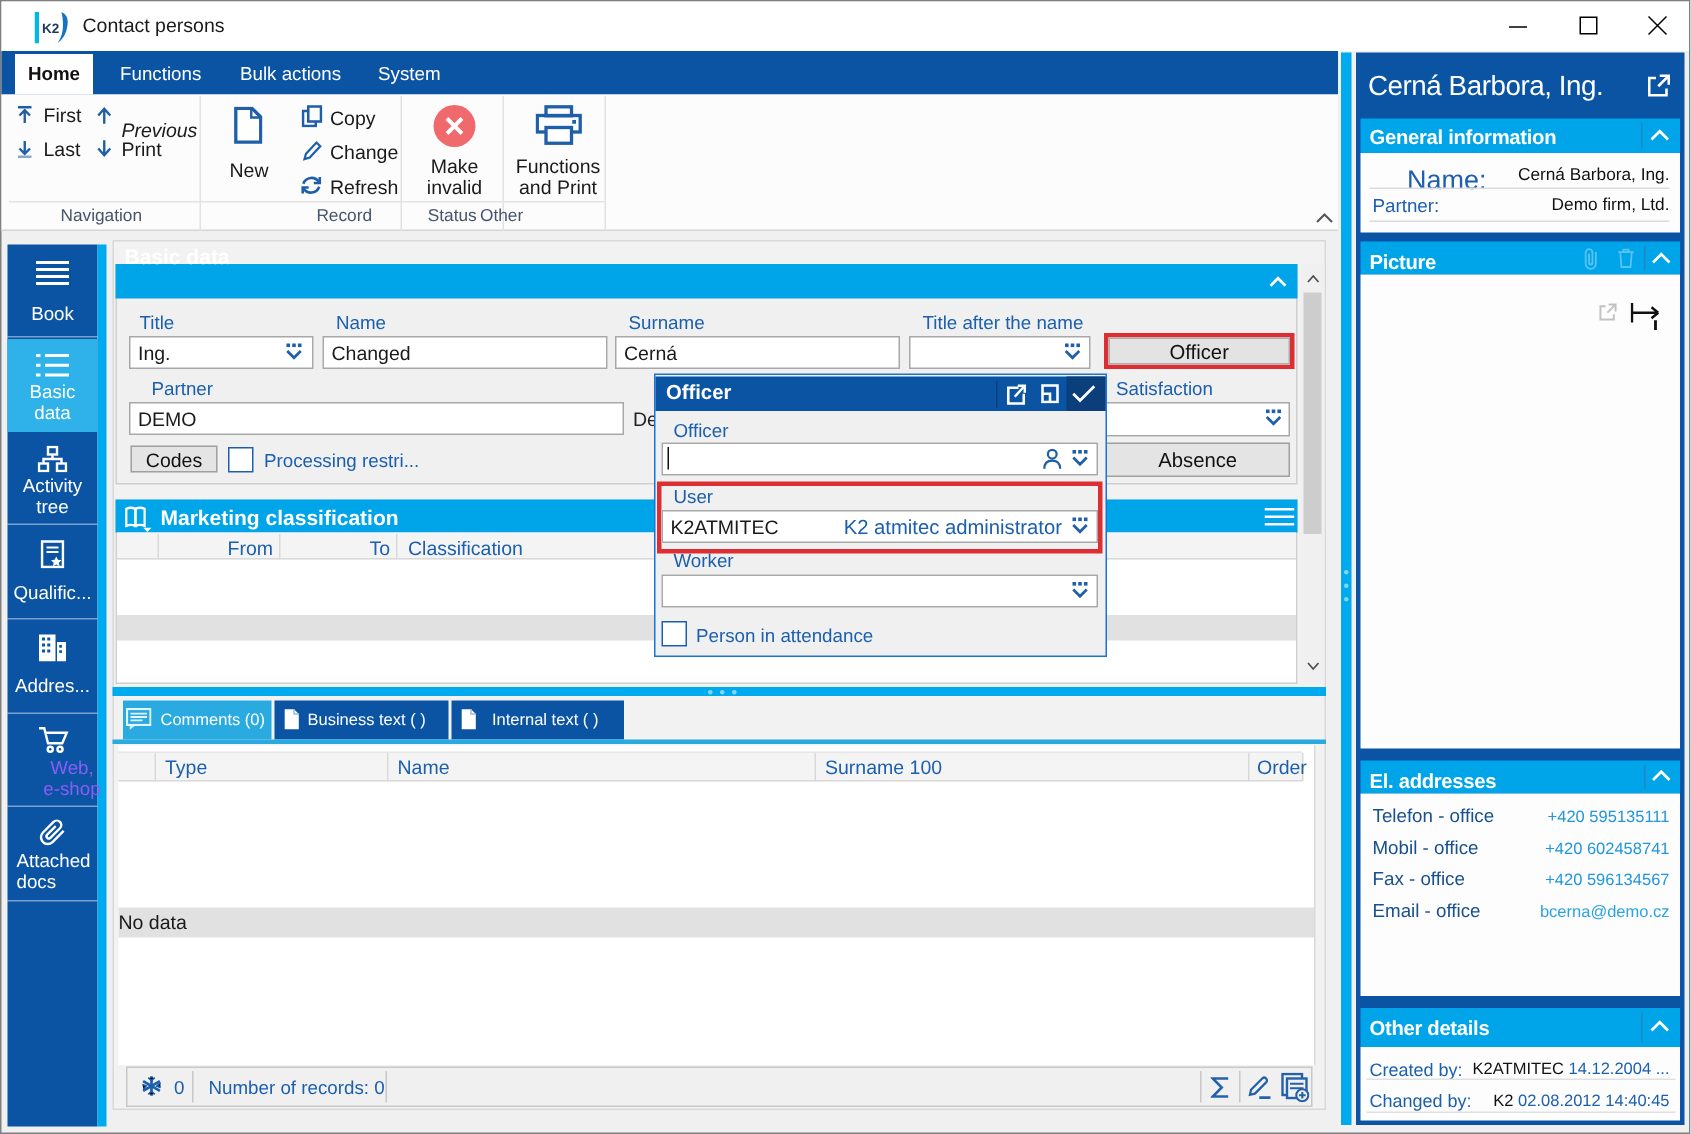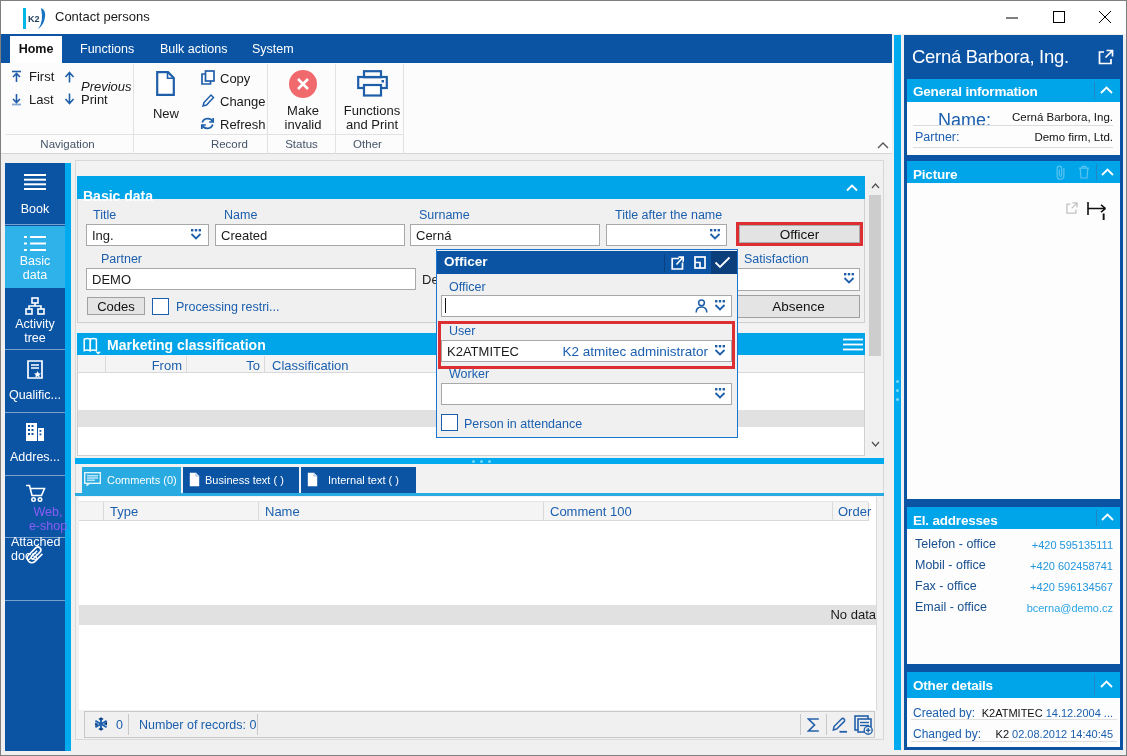--- a/index.html
+++ b/index.html
@@ -49,21 +49,21 @@
 
 <div class="abs" style="left:1px;top:63px;width:891px;height:91px;background:#fcfcfc;border-bottom:1px solid #d5d5d5;"></div>
 <div class="abs" style="left:133px;top:64px;width:1px;height:90px;background:#e2e2e2;"></div>
 <div class="abs" style="left:267px;top:64px;width:1px;height:90px;background:#e2e2e2;"></div>
 <div class="abs" style="left:335px;top:64px;width:1px;height:90px;background:#e2e2e2;"></div>
 <div class="abs" style="left:403px;top:64px;width:1px;height:90px;background:#e2e2e2;"></div>
 <div class="abs" style="left:6px;top:134px;width:397px;height:1px;background:#e2e2e2;"></div>
 <div class="abs" style="left:20px;top:138px;width:95px;text-align:center;font-size:11.5px;color:#44546a;">Navigation</div>
 <div class="abs" style="left:153px;top:138px;width:95px;text-align:right;font-size:11.5px;color:#44546a;">Record</div>
 <div class="abs" style="left:254px;top:138px;width:95px;text-align:center;font-size:11.5px;color:#44546a;">Status</div>
-<div class="abs" style="left:320px;top:138px;width:95px;text-align:center;font-size:11.5px;color:#44546a;">Other</div>
+<div class="abs" style="left:320px;top:138px;width:95px;text-align:left;font-size:11.5px;color:#44546a;">Other</div>
 <svg class="abs" style="left:876px;top:141px;" width="14" height="9" viewBox="0 0 14 9">
     <path d="M2 7 L7 2 L12 7" stroke="#555" stroke-width="1.4" fill="none"></path>
   </svg>
 
 <svg class="abs" style="left:10px;top:70px;" width="13" height="13" viewBox="0 0 13 13">
     <path d="M2 1.5 H11" stroke="#1f5fa9" stroke-width="1.6" fill="none"></path>
     <path d="M6.5 12 V4 M3 7 L6.5 3.5 L10 7" stroke="#1f5fa9" stroke-width="1.6" fill="none"></path>
   </svg>
 <div class="abs txt" style="left:29px;top:69px;text-align:right;">First</div>
 <svg class="abs" style="left:63px;top:70px;" width="13" height="13" viewBox="0 0 13 13">
@@ -186,48 +186,48 @@
       <circle cx="8.5" cy="15.5" r="1.7"></circle>
       <circle cx="15" cy="15.5" r="1.7"></circle>
     </g>
   </svg>
 <div class="abs" style="left:18px;top:505px;width:60px;text-align:center;color:#8b5cf6;font-size:12.5px;line-height:14px;">Web,<br>e-shop</div>
 
 <div class="abs" style="left:5px;top:538px;width:60px;height:62.5px;border-bottom:1px solid rgba(255,255,255,0.45);"></div>
 <svg class="abs" style="left:27px;top:545px;transform:rotate(45deg);" width="16" height="20" viewBox="0 0 16 20">
     <path d="M12.5 4 V14.5 A4.5 4.5 0 0 1 3.5 14.5 V4.5 A3 3 0 0 1 9.5 4.5 V13.5 A1.5 1.5 0 0 1 6.5 13.5 V5.5" fill="none" stroke="#fff" stroke-width="1.6"></path>
   </svg>
-<div class="abs" style="left:11px;top:535px;width:60px;text-align:left;color:#fff;font-size:12.5px;line-height:14px;">Attached<br>docs</div>
+<div class="abs" style="left:11px;top:567px;width:60px;text-align:left;color:#fff;font-size:12.5px;line-height:14px;">Attached<br>docs</div>
 
 <div class="abs" style="left:75px;top:160px;width:809px;height:580px;background:#f2f2f2;border:1px solid #d8d8d8;"></div>
 
 <div class="abs" style="left:77px;top:176px;width:788px;height:147px;background:#f0f0f0;border:1px solid #cfcfcf;"></div>
 <div class="abs cyan" style="left:77px;top:176px;width:788px;height:23px;"></div>
-<div class="abs hdrtxt" style="left:83px;top:188px;">Basic data</div>
+<div class="abs hdrtxt" style="left:83px;top:163px;">Basic data</div>
 <svg class="abs" style="left:845px;top:183px;" width="14" height="9" viewBox="0 0 14 9">
     <path d="M2 7.5 L7 2.5 L12 7.5" stroke="#fff" stroke-width="1.8" fill="none"></path>
   </svg>
 
 <div class="abs blue" style="left:93px;top:208px;font-size:12.5px;">Title</div>
 <div class="abs blue" style="left:224px;top:208px;font-size:12.5px;">Name</div>
 <div class="abs blue" style="left:419px;top:208px;font-size:12.5px;">Surname</div>
 <div class="abs blue" style="left:615px;top:208px;font-size:12.5px;">Title after the name</div>
 
 <div class="input" style="left:86px;top:224px;width:123px;height:22px;"></div>
 <div class="abs txt" style="left:92px;top:228px;">Ing.</div>
 <svg class="abs" style="left:189px;top:228px;" width="14" height="14" viewBox="0 0 14 14">
     <g fill="#1f5fa9">
       <rect x="2" y="1" width="2.4" height="2.4"></rect>
       <rect x="5.8" y="1" width="2.4" height="2.4"></rect>
       <rect x="9.6" y="1" width="2.4" height="2.4"></rect>
     </g>
     <path d="M2.5 6 L7 10.5 L11.5 6" stroke="#1f5fa9" stroke-width="1.8" fill="none"></path>
   </svg>
 <div class="input" style="left:215px;top:224px;width:190px;height:22px;"></div>
-<div class="abs txt" style="left:221px;top:228px;">Created</div>
+<div class="abs txt" style="left:221px;top:228px;">Changed</div>
 <div class="input" style="left:410px;top:224px;width:190px;height:22px;"></div>
 <div class="abs txt" style="left:416px;top:228px;">Cerná</div>
 <div class="input" style="left:606px;top:224px;width:121px;height:22px;"></div>
 <svg class="abs" style="left:708px;top:228px;" width="14" height="14" viewBox="0 0 14 14">
     <g fill="#1f5fa9">
       <rect x="2" y="1" width="2.4" height="2.4"></rect>
       <rect x="5.8" y="1" width="2.4" height="2.4"></rect>
       <rect x="9.6" y="1" width="2.4" height="2.4"></rect>
     </g>
     <path d="M2.5 6 L7 10.5 L11.5 6" stroke="#1f5fa9" stroke-width="1.8" fill="none"></path>
@@ -324,25 +324,25 @@
 
 <div class="abs" style="left:79px;top:497px;width:797px;height:213px;background:#fff;"></div>
 <div class="abs" style="left:79px;top:501px;width:789px;height:20px;background:#f4f4f4;border-bottom:1px solid #d9d9d9;border-top:1px solid #e6e6e6;"></div>
 <div class="abs" style="left:103px;top:502px;width:1px;height:19px;background:#d9d9d9;"></div>
 <div class="abs" style="left:258px;top:502px;width:1px;height:19px;background:#d9d9d9;"></div>
 <div class="abs" style="left:543px;top:502px;width:1px;height:19px;background:#d9d9d9;"></div>
 <div class="abs" style="left:832px;top:502px;width:1px;height:19px;background:#d9d9d9;"></div>
 <div class="abs" style="left:868px;top:502px;width:1px;height:19px;background:#d9d9d9;"></div>
 <div class="abs blue" style="left:110px;top:504px;font-size:13px;">Type</div>
 <div class="abs blue" style="left:265px;top:504px;font-size:13px;">Name</div>
-<div class="abs blue" style="left:550px;top:504px;font-size:13px;">Comment 100</div>
+<div class="abs blue" style="left:550px;top:504px;font-size:13px;">Surname 100</div>
 <div class="abs blue" style="left:838px;top:504px;font-size:13px;">Order</div>
 <div class="abs" style="left:876px;top:497px;width:1px;height:213px;background:#d9d9d9;"></div>
 
-<div class="abs" style="left:79px;top:605px;width:797px;height:20px;background:#e1e1e1;text-align:right;font-size:13px;color:#1a1a1a;line-height:20px;">No data</div>
+<div class="abs" style="left:79px;top:605px;width:797px;height:20px;background:#e1e1e1;text-align:left;font-size:13px;color:#1a1a1a;line-height:20px;">No data</div>
 
 <div class="abs" style="left:84px;top:711px;width:791px;height:27px;background:#f0f0f0;border:1px solid #c8c8c8;"></div>
 <svg class="abs" style="left:94px;top:717px;" width="14" height="14" viewBox="0 0 14 14">
     <g stroke="#1b5fae" stroke-width="1.8">
       <line x1="7" y1="0.5" x2="7" y2="13.5"></line>
       <line x1="1.4" y1="3.7" x2="12.6" y2="10.3"></line>
       <line x1="12.6" y1="3.7" x2="1.4" y2="10.3"></line>
     </g>
     <g stroke="#1b5fae" stroke-width="1.1">
       <path d="M4.8 1.5 L7 3.4 L9.2 1.5"></path>

